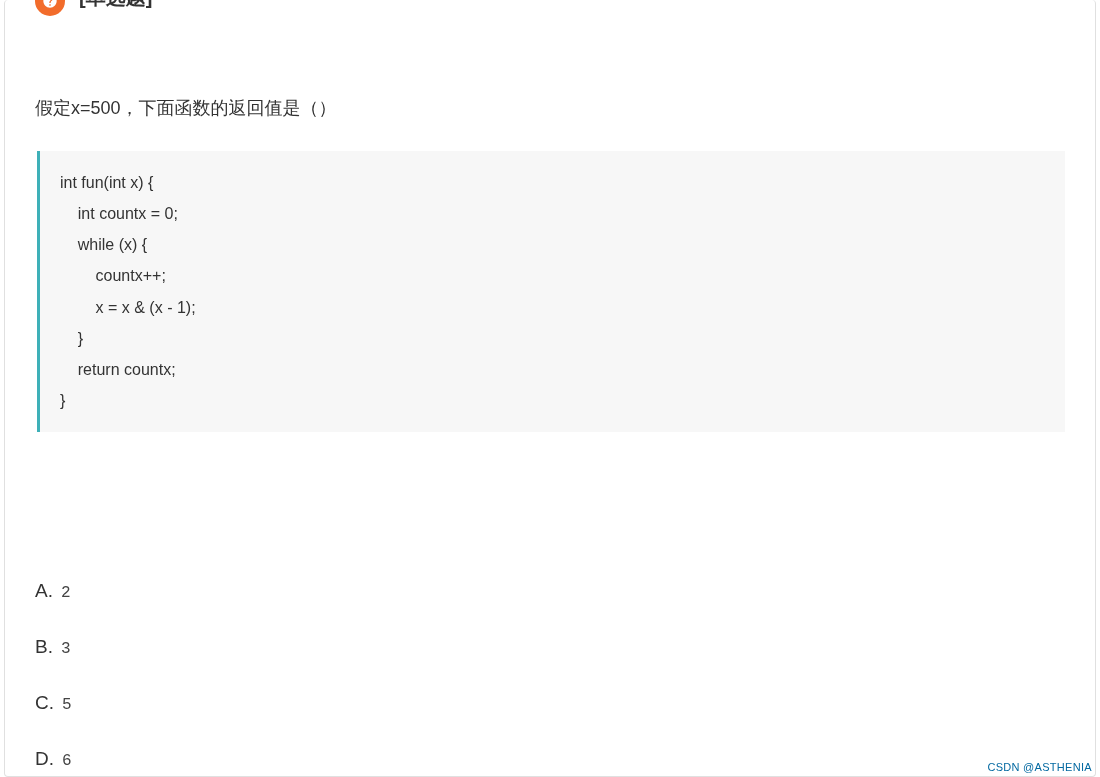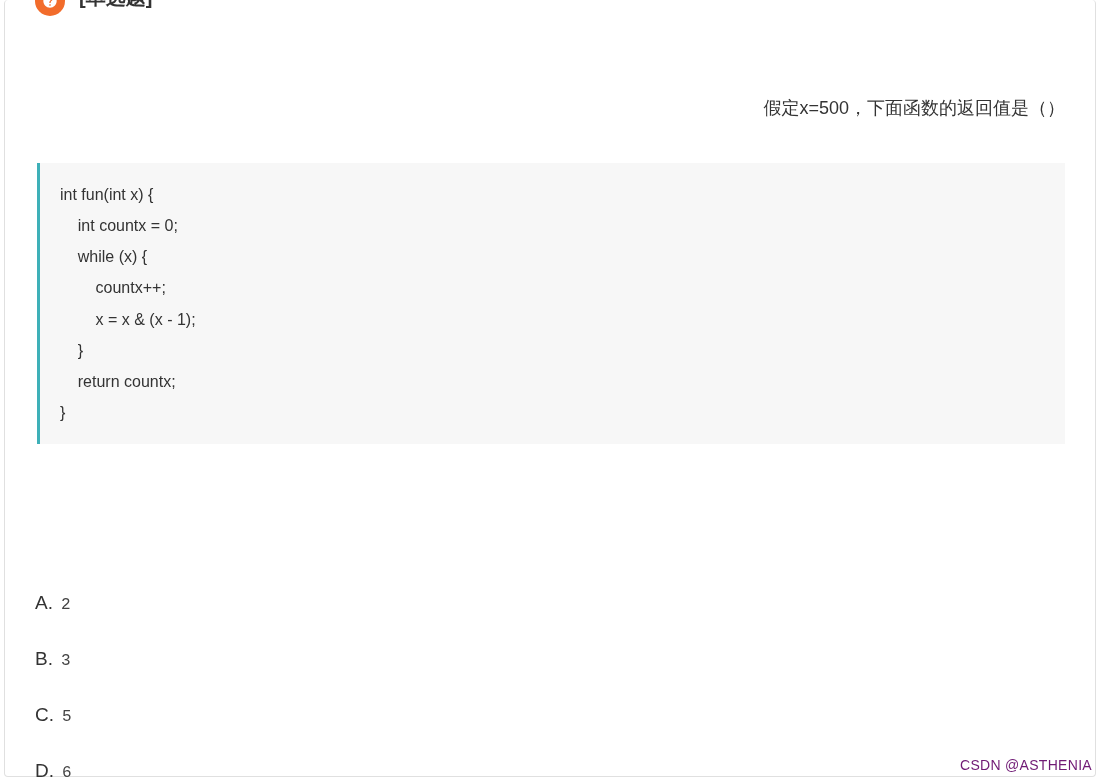--- a/index.html
+++ b/index.html
@@ -52,23 +52,22 @@
       color: #333;
       margin-top: -22px;
     }
     .content {
       padding: 0 30px;
     }
     .question-text {
       font-size: 18px;
       color: #333;
       margin-top: 78px;
-      margin-bottom: 40px;
+      margin-bottom: 28px;
       line-height: 1.6;
-      text-align: right;
     }
     .code-block {
       background: #f7f7f7;
       border-left: 3px solid #3eb0b8;
       padding: 16px 20px;
       font-family: Liberation Sans, sans-serif;
       font-size: 16px;
       line-height: 1.95;
       color: #333;
       white-space: pre;
@@ -91,22 +90,22 @@
     }
     .option-value {
       font-size: 16px;
       font-family: "SFMono-Regular", Consolas, "Liberation Mono", Menlo, monospace;
       color: #444;
     }
     .watermark {
       position: absolute;
       right: 8px;
       bottom: 4px;
-      font-size: 14px;
-      color: #701a75;
+      font-size: 11px;
+      color: #0369a1;
       letter-spacing: 0.3px;
     }
   </style>
 </head>
 <body>
 
 <div class="card">
   <div class="header">
     <div class="question-icon">
       <svg viewBox="0 0 24 24">

